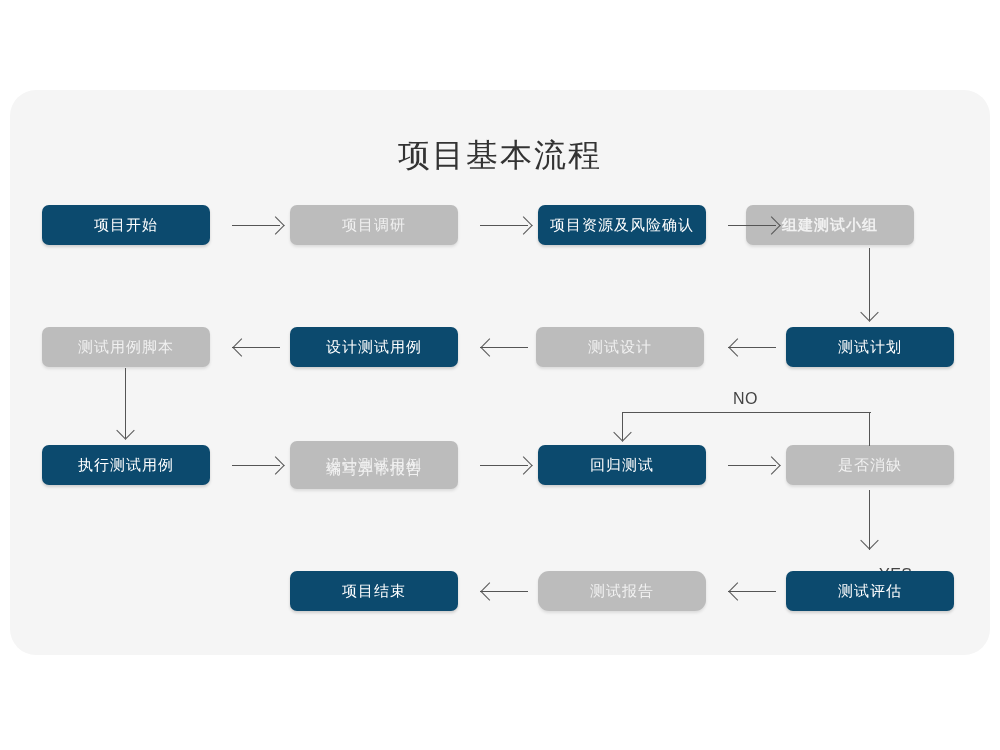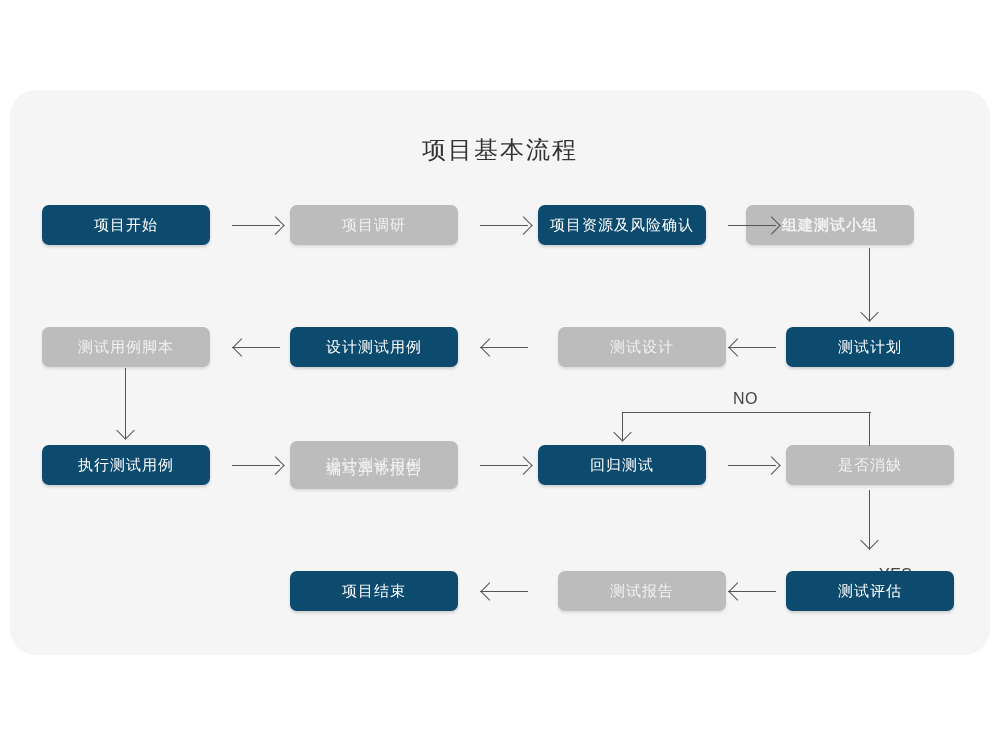--- a/index.html
+++ b/index.html
@@ -30,21 +30,21 @@
     background: #f5f5f5;
     border-radius: 26px;
   }
 
   .chart-title {
     position: absolute;
     left: 0;
     top: 44px;
     width: 980px;
     text-align: center;
-    font-size: 24px;
+    font-size: 32px;
     letter-spacing: 2px;
     color: #333333;
     font-family: "DejaVu Sans", "Liberation Sans", sans-serif;
   }
 
   
   .node {
     position: absolute;
     width: 168px;
     height: 40px;
@@ -137,21 +137,21 @@
     <div class="arrowhead right" style="left:755px; top:129px;"></div>
 
     <div class="node gray" style="left:32px;  top:237px;">
       <span>测试用例脚本</span>
     </div>
 
     <div class="node purple" style="left:280px; top:237px;">
       <span>设计测试用例</span>
     </div>
 
-    <div class="node gray" style="left:548px; top:237px;font-family:Liberation Serif, serif;">
+    <div class="node gray" style="left:526px; top:237px;font-family:Liberation Serif, serif;">
       <span>测试设计</span>
     </div>
 
     <div class="node purple" style="left:776px; top:237px;">
       <span>测试计划</span>
     </div>
 
     <div class="vline" style="left:859px; top:158px; height:72px;"></div>
     <div class="arrowhead down" style="left:853px; top:216px;"></div>
 
@@ -200,21 +200,21 @@
     <div class="edge-label" style="left:723px; top:300px;">NO</div>
 
     <div class="vline" style="left:859px; top:400px; height:60px;"></div>
     <div class="arrowhead down" style="left:853px; top:444px;"></div>
     <div class="edge-label" style="left:869px; top:430px;margin-top:46px;">YES</div>
 
     <div class="node purple" style="left:280px; top:481px;">
       <span>项目结束</span>
     </div>
 
-    <div class="node gray" style="left:548px; top:481px;">
+    <div class="node gray" style="left:528px; top:481px;border-radius:11px;">
       <span>测试报告</span>
     </div>
 
     <div class="node purple" style="left:776px; top:481px;">
       <span>测试评估</span>
     </div>
 
     <div class="hline" style="left:718px; top:501px; width:48px;"></div>
     <div class="arrowhead left" style="left:721px; top:495px;"></div>
 

